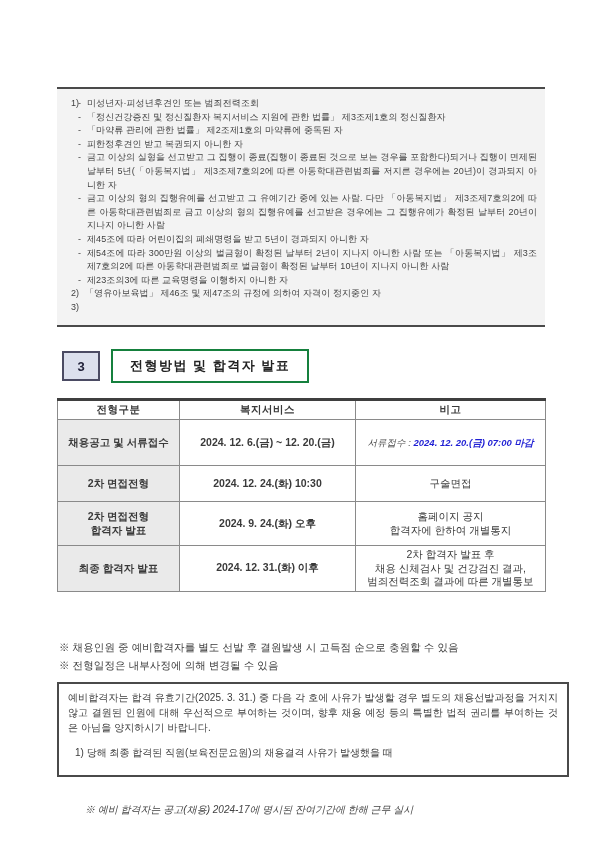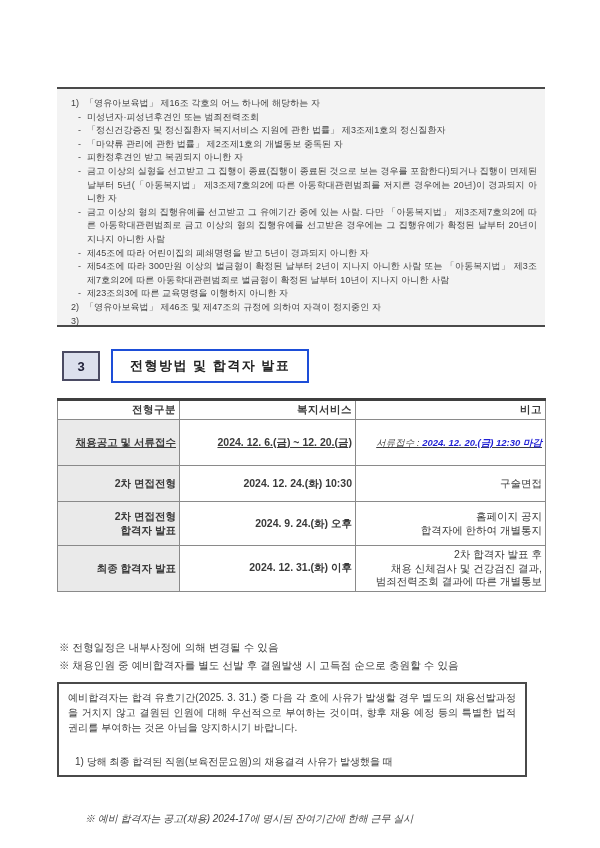--- a/index.html
+++ b/index.html
@@ -45,40 +45,40 @@
   }
   .sec-num {
     width: 38px; height: 30px;
     background: #dce0ed;
     border: 2px solid #4b4b63;
     display: flex; align-items: center; justify-content: center;
     font-weight: bold; font-size: 13px; color: #22223a;
   }
   .sec-title {
     height: 34px;
-    border: 2px solid #1d4ed8;
+    border: 2px solid #15803d;
     padding: 0 17px;
     display: flex; align-items: center;
     font-weight: bold; font-size: 13px; color: #222222;
     letter-spacing: 1.5px;
   }
 
   
   table.tbl {
     position: absolute;
     left: 57px; top: 398px;
     width: 488px;
     border-collapse: collapse;
     table-layout: fixed;
     border-top: 3px solid #3f3f3f;
     border-bottom: 1px solid #6e6e6e;
   }
   table.tbl th, table.tbl td {
     border: 1px solid #8a8a8a;
-    text-align: right;
+    text-align: center;
     vertical-align: middle;
     font-size: 10.5px;
     color: #3a3a3a;
     padding: 2px 3px;
   }
   table.tbl th {
     height: 19px;
     font-weight: bold;
     background: #ffffff;
     letter-spacing: 0.5px;
@@ -100,41 +100,41 @@
     left: 59px; top: 639px;
     font-size: 10.5px;
     color: #3a3a3a;
   }
   .remarks div { line-height: 17.5px; letter-spacing: 0.1px; }
 
   
   .bbox {
     position: absolute;
     left: 57px; top: 682px;
-    width: 470px; height: 95px;
+    width: 512px; height: 95px;
     border: 2px solid #4a4a4a;
     background: #ffffff;
     padding: 6px 9px 12px 9px;
     font-size: 10px;
     color: #3a3a3a;
   }
   .bbox .para { text-align: justify; line-height: 15px; letter-spacing: 0.1px; }
-  .bbox .item { line-height: 15px; padding-left: 7px; margin-top: 19px; }
+  .bbox .item { line-height: 15px; padding-left: 7px; margin-top: 10px; }
   .bbox .bnote { line-height: 15px; padding-left: 17px; font-style: italic; color: #444444; margin-top: 42px; }
 </style>
 </head>
 <body>
 
 <div id="page">
 
   <div class="grayblock">
-    <div class="li num"><span class="pfx">1)</span><span>「영유아보육법」 제16조 각호의 어느 하나에 해당하는 자</span></div>
+    <div class="li num"><span class="pfx">1)</span></div>
     <div class="li"><span class="pfx">-</span><span>미성년자·피성년후견인 또는 범죄전력조회</span></div>
     <div class="li"><span class="pfx">-</span><span>「정신건강증진 및 정신질환자 복지서비스 지원에 관한 법률」 제3조제1호의 정신질환자</span></div>
-    <div class="li"><span class="pfx">-</span><span>「마약류 관리에 관한 법률」 제2조제1호의 개별통보 중독된 자</span></div>
+    <div class="li"><span class="pfx">-</span><span>「마약류 관리에 관한 법률」 제2조제1호의 마약류에 중독된 자</span></div>
     <div class="li"><span class="pfx">-</span><span>피한정후견인 받고 복권되지 아니한 자</span></div>
     <div class="li"><span class="pfx">-</span><span>금고 이상의 실형을 선고받고 그 집행이 종료(집행이 종료된 것으로 보는 경우를 포함한다)되거나 집행이 면제된 날부터 5년(「아동복지법」 제3조제7호의2에 따른 아동학대관련범죄를 저지른 경우에는 20년)이 경과되지 아니한 자</span></div>
     <div class="li"><span class="pfx">-</span><span>금고 이상의 형의 집행유예를 선고받고 그 유예기간 중에 있는 사람. 다만 「아동복지법」 제3조제7호의2에 따른 아동학대관련범죄로 금고 이상의 형의 집행유예를 선고받은 경우에는 그 집행유예가 확정된 날부터 20년이 지나지 아니한 사람</span></div>
     <div class="li"><span class="pfx">-</span><span>제45조에 따라 어린이집의 폐쇄명령을 받고 5년이 경과되지 아니한 자</span></div>
     <div class="li"><span class="pfx">-</span><span>제54조에 따라 300만원 이상의 벌금형이 확정된 날부터 2년이 지나지 아니한 사람 또는 「아동복지법」 제3조제7호의2에 따른 아동학대관련범죄로 벌금형이 확정된 날부터 10년이 지나지 아니한 사람</span></div>
     <div class="li"><span class="pfx">-</span><span>제23조의3에 따른 교육명령을 이행하지 아니한 자</span></div>
     <div class="li num"><span class="pfx">2)</span><span>「영유아보육법」 제46조 및 제47조의 규정에 의하여 자격이 정지중인 자</span></div>
     <div class="li num"><span class="pfx">3)</span></div>
   </div>
 
@@ -148,24 +148,24 @@
       <col style="width:122px">
       <col style="width:176px">
       <col style="width:190px">
     </colgroup>
     <tbody>
         <tr>
       <th>전형구분</th>
       <th>복지서비스</th>
       <th>비고</th>
     </tr>
-    <tr style="height:46px;text-decoration:underline;">
+    <tr style="height:46px;">
       <td class="cat">채용공고 및 서류접수</td>
       <td class="sched">2024. 12. 6.(금) ~ 12. 20.(금)</td>
-      <td class="note"><span class="note-italic">서류접수 : </span><span class="note-deadline">2024. 12. 20.(금) 12:30 마감</span></td>
+      <td class="note"><span class="note-italic">서류접수 : </span><span class="note-deadline">2024. 12. 20.(금) 07:00 마감</span></td>
     </tr>
     <tr style="height:36px;">
       <td class="cat">2차 면접전형</td>
       <td class="sched">2024. 12. 24.(화) 10:30</td>
       <td class="note">구술면접</td>
     </tr>
     <tr style="height:44px;">
       <td class="cat">2차 면접전형
 합격자 발표</td>
       <td class="sched">2024. 9. 24.(화) 오후</td>
@@ -176,22 +176,22 @@
       <td class="cat">최종 합격자 발표</td>
       <td class="sched">2024. 12. 31.(화) 이후</td>
       <td class="note">2차 합격자 발표 후
 채용 신체검사 및 건강검진 결과,
 범죄전력조회 결과에 따른 개별통보</td>
     </tr>
   </tbody>
     </table>
 
   <div class="remarks">
+    <div>※ 채용인원 중 예비합격자를 별도 선발 후 결원발생 시 고득점 순으로 충원할 수 있음</div>
     <div>※ 전형일정은 내부사정에 의해 변경될 수 있음</div>
-    <div>※ 채용인원 중 예비합격자를 별도 선발 후 결원발생 시 고득점 순으로 충원할 수 있음</div>
   </div>
 
   <div class="bbox">
     <div class="para">예비합격자는 합격 유효기간(2025. 3. 31.) 중 다음 각 호에 사유가 발생할 경우 별도의 채용선발과정을 거치지 않고 결원된 인원에 대해 우선적으로 부여하는 것이며, 향후 채용 예정 등의 특별한 법적 권리를 부여하는 것은 아님을 양지하시기 바랍니다.</div>
     <div class="item">1) 당해 최종 합격된 직원(보육전문요원)의 채용결격 사유가 발생했을 때</div>
     <div class="bnote">※ 예비 합격자는 공고(채용) 2024-17에 명시된 잔여기간에 한해 근무 실시</div>
   </div>
 
 </div>
 

